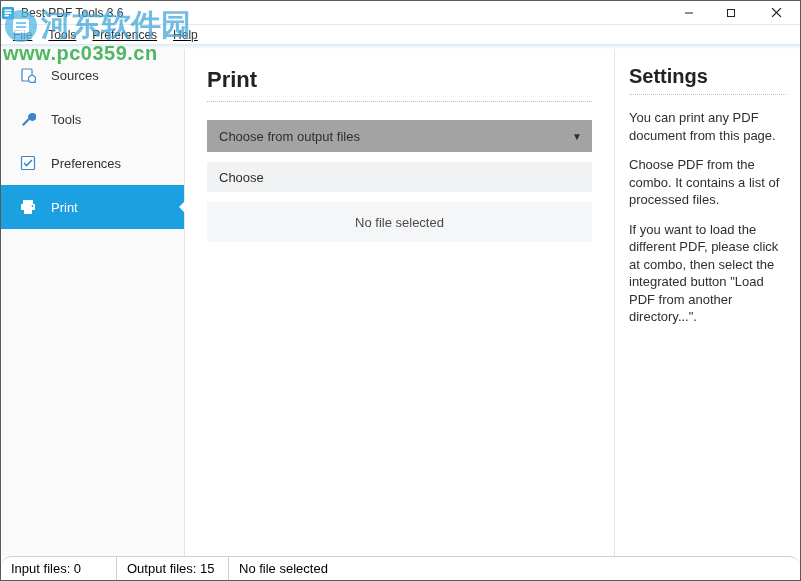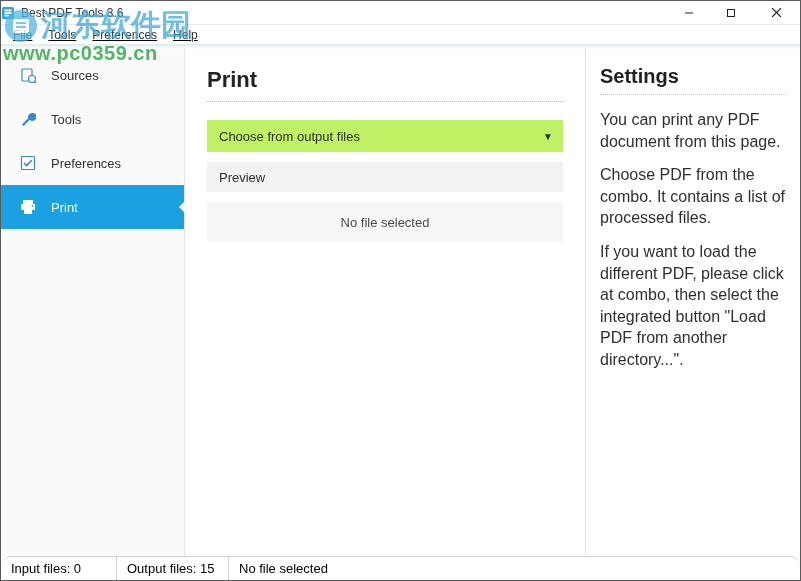--- a/index.html
+++ b/index.html
@@ -28,30 +28,30 @@
 .sidebar-item { height: 44px; display: flex; align-items: center; padding-left: 18px; font-size: 13px; color: #323232; cursor: pointer; position: relative; }
 .sidebar-item .icon { width: 18px; height: 18px; margin-right: 14px; display: inline-flex; align-items: center; justify-content: center; }
 .sidebar-item.active { background: #1ba1e2; color: #fff; }
 .sidebar-item.active::after { content: ""; position: absolute; right: -1px; top: 50%; transform: translateY(-50%); border-top: 6px solid transparent; border-bottom: 6px solid transparent; border-right: 6px solid #fff; }
 
 
 .main { flex: 1; display: flex; min-width: 0; }
 .center { flex: 1; padding: 18px 22px 0 22px; display: flex; flex-direction: column; }
 .page-title { font-size: 22px; font-weight: 600; color: #222; margin-bottom: 8px; }
 .title-divider { border: none; border-top: 1px dotted #bfbfbf; margin-bottom: 18px; }
-.combo { height: 32px; background: #bef264; display: flex; align-items: center; justify-content: space-between; padding: 0 10px 0 12px; font-size: 13px; color: #2f2f2f; cursor: pointer; }
+.combo { height: 32px; background: #a3a3a3; display: flex; align-items: center; justify-content: space-between; padding: 0 10px 0 12px; font-size: 13px; color: #2f2f2f; cursor: pointer; }
 .combo .caret { font-size: 10px; }
 .section-header { margin-top: 10px; height: 30px; background: #f1f2f3; display: flex; align-items: center; padding-left: 12px; font-size: 13px; color: #2f2f2f; }
 .preview-area { margin-top: 10px; height: 40px; background: #f5f6f7; display: flex; align-items: center; justify-content: center; font-size: 13px; color: #4a4a4a; }
 
 
-.settings { width: 215px; border-left: 1px solid #e4e4e4; padding: 16px 14px 0 14px; }
+.settings { width: 186px; border-left: 1px solid #e4e4e4; padding: 16px 14px 0 14px; }
 .settings-title { font-size: 20px; font-weight: 600; color: #222; margin-bottom: 6px; }
 .settings-divider { border: none; border-top: 1px dotted #bfbfbf; margin-bottom: 14px; }
-.settings p { font-size: 16px; color: #2f2f2f; line-height: 1.35; margin-bottom: 12px; }
+.settings p { font-size: 13px; color: #2f2f2f; line-height: 1.35; margin-bottom: 12px; }
 
 
 .statusbar { height: 24px; border-top: 1px solid #d0d0d0; display: flex; align-items: center; font-size: 13px; background: #fff; border-radius: 10px; }
 .status-cell { padding: 0 10px; height: 100%; display: flex; align-items: center; border-right: 1px solid #d0d0d0; }
 .status-cell.grow { flex: 1; border-right: none; }
 
 
 .watermark { position: absolute; top: 4px; left: 2px; pointer-events: none; opacity: 0.75; }
 .watermark .cn { font-size: 30px; font-weight: 700; color: #42a6d9; font-family: "Microsoft YaHei", sans-serif; display: flex; align-items: center; }
 .watermark .url { font-size: 20px; color: #17a02e; font-weight: 600; margin-top: -4px; letter-spacing: 0.5px; }
@@ -157,21 +157,21 @@
     </div>
 
     <div class="main">
       <div class="center">
         <div class="page-title">Print</div>
         <hr class="title-divider">
         <div class="combo">
           <span>Choose from output files</span>
           <span class="caret">▼</span>
         </div>
-        <div class="section-header">Preview</div>
+        <div class="section-header">Choose</div>
         <div class="preview-area">
           <span>No file selected</span>
         </div>
       </div>
 
       <div class="settings">
         <div class="settings-title">Settings</div>
         <hr class="settings-divider">
         <p>You can print any PDF document from this page.</p>
         <p>Choose PDF from the combo. It contains a list of processed files.</p>

